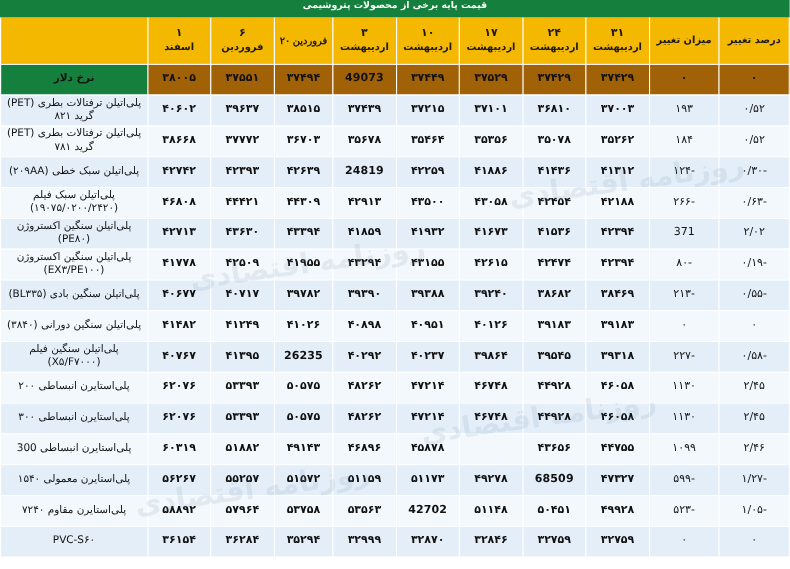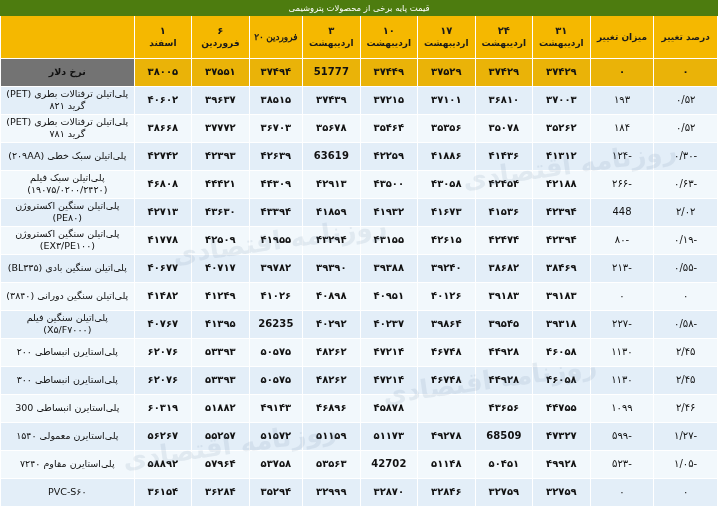--- a/index.html
+++ b/index.html
@@ -17,27 +17,27 @@
     height: 517px;
     position: relative;
     background: #ffffff;
     display: flex;
     flex-direction: column;
   }
 
   
   .title-bar {
     height: 16px;
-    background: #4d7c0f;
+    background: #15803d;
     color: #ffffff;
     display: flex;
-    align-items: center;
+    align-items: flex-start;
     justify-content: center;
     font-size: 8.5px;
-    font-weight: normal;
+    font-weight: bold;
     letter-spacing: 0.2px;
     flex: 0 0 auto;
   }
 
   
   table {
     width: 718px;
     border-collapse: collapse;
     table-layout: fixed;
     direction: rtl;
@@ -76,37 +76,37 @@
     height: 28px;
     font-size: 10px;
     text-align: center;
     vertical-align: middle;
     color: #111111;
     padding: 1px 2px;
     line-height: 1.25;
   }
 
   tbody tr.row-dollar td {
-    background: #eab308;
+    background: #a16207;
     font-weight: bold;
   }
 
   tbody tr.r-odd td  { background: #e3eef8; }
   tbody tr.r-even td { background: #f2f8fc; }
 
   tbody td.cell-name {
     text-align: center;
     font-size: 9.5px;
     line-height: 1.3;
     font-weight: normal;
     padding: 1px 4px;
   }
 
   tbody tr.row-dollar td.cell-name {
-    background: #737373;
+    background: #15803d;
   }
 
   tbody td.cell-num {
     font-weight: bold;
     letter-spacing: 0.1px;
   }
 
   tbody td.cell-pct,
   tbody td.cell-amt {
     font-weight: normal;
@@ -195,21 +195,21 @@
       </tr>
     </thead>
     <tbody id="table-body">
         <tr class="row-dollar">
           <td class="cell-pct">۰</td>
           <td class="cell-amt">۰</td>
           <td class="cell-num">۳۷۴۲۹</td>
           <td class="cell-num">۳۷۴۲۹</td>
           <td class="cell-num">۳۷۵۲۹</td>
           <td class="cell-num">۳۷۴۴۹</td>
-          <td class="cell-num">51777</td>
+          <td class="cell-num">49073</td>
           <td class="cell-num">۳۷۴۹۴</td>
           <td class="cell-num">۳۷۵۵۱</td>
           <td class="cell-num">۳۸۰۰۵</td>
           <td class="cell-name">نرخ دلار</td>
         </tr>
         <tr class="r-odd">
           <td class="cell-pct">۰/۵۲</td>
           <td class="cell-amt">۱۹۳</td>
           <td class="cell-num">۳۷۰۰۳</td>
           <td class="cell-num">۳۶۸۱۰</td>
@@ -234,42 +234,42 @@
           <td class="cell-num">۳۸۶۶۸</td>
           <td class="cell-name">پلی‌اتیلن ترفتالات بطری (PET) گرید ۷۸۱</td>
         </tr>
         <tr class="r-odd">
           <td class="cell-pct">-۰/۳۰</td>
           <td class="cell-amt">-۱۲۴</td>
           <td class="cell-num">۴۱۳۱۲</td>
           <td class="cell-num">۴۱۴۳۶</td>
           <td class="cell-num">۴۱۸۸۶</td>
           <td class="cell-num">۴۲۲۵۹</td>
-          <td class="cell-num">63619</td>
+          <td class="cell-num">24819</td>
           <td class="cell-num">۴۲۶۳۹</td>
           <td class="cell-num">۴۲۳۹۳</td>
           <td class="cell-num">۴۲۷۴۲</td>
           <td class="cell-name">پلی‌اتیلن سبک خطی (۲۰۹AA)</td>
         </tr>
         <tr class="r-even">
           <td class="cell-pct">-۰/۶۳</td>
           <td class="cell-amt">-۲۶۶</td>
           <td class="cell-num">۴۲۱۸۸</td>
           <td class="cell-num">۴۲۴۵۴</td>
           <td class="cell-num">۴۳۰۵۸</td>
           <td class="cell-num">۴۳۵۰۰</td>
           <td class="cell-num">۴۲۹۱۳</td>
           <td class="cell-num">۴۴۳۰۹</td>
           <td class="cell-num">۴۴۴۲۱</td>
           <td class="cell-num">۴۶۸۰۸</td>
           <td class="cell-name">پلی‌اتیلن سبک فیلم (۱۹۰۷۵/۰۲۰۰/۲۴۲۰)</td>
         </tr>
         <tr class="r-odd">
           <td class="cell-pct">۲/۰۲</td>
-          <td class="cell-amt">448</td>
+          <td class="cell-amt">371</td>
           <td class="cell-num">۴۲۳۹۴</td>
           <td class="cell-num">۴۱۵۳۶</td>
           <td class="cell-num">۴۱۶۷۳</td>
           <td class="cell-num">۴۱۹۳۲</td>
           <td class="cell-num">۴۱۸۵۹</td>
           <td class="cell-num">۴۳۳۹۴</td>
           <td class="cell-num">۴۳۶۳۰</td>
           <td class="cell-num">۴۲۷۱۳</td>
           <td class="cell-name">پلی‌اتیلن سنگین اکستروژن (PE۸۰)</td>
         </tr>

